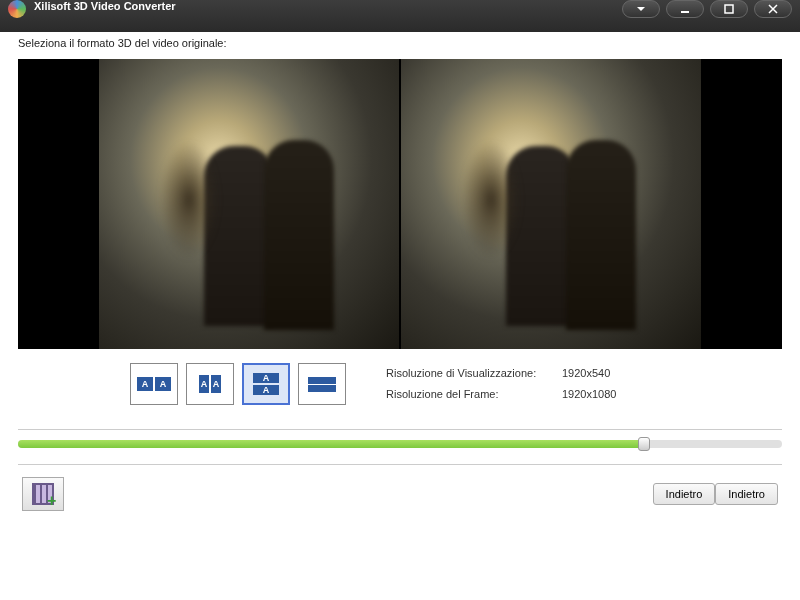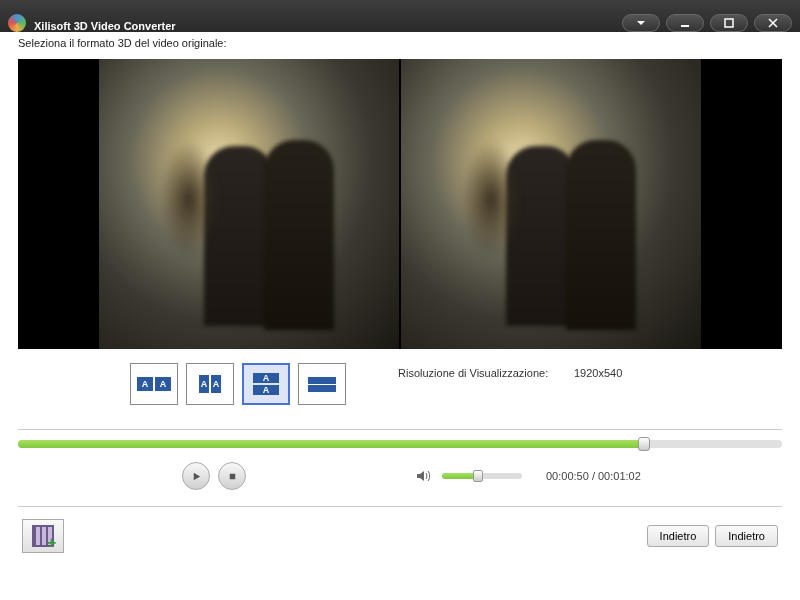--- a/index.html
+++ b/index.html
@@ -1,17 +1,17 @@
 <!DOCTYPE html>
 <html><head>
 <meta charset="utf-8">
 <style>
 *{margin:0;padding:0;box-sizing:border-box;font-family:Tahoma,Arial,sans-serif;font-size:11px}
 body{background:#fff;width:800px;height:600px;overflow:hidden}
-.titlebar{height:32px;background:linear-gradient(#3d3d3d,#2a2a2a);display:flex;align-items:flex-end;padding:0 8px;color:#fff}
+.titlebar{height:32px;background:linear-gradient(#3d3d3d,#2a2a2a);display:flex;align-items:flex-start;padding:0 8px;color:#fff}
 .app-icon{width:18px;height:18px;border-radius:50%;background:conic-gradient(#4a90d9,#5cb85c,#f0ad4e,#d9534f,#4a90d9);margin-right:8px}
 .title{font-weight:bold;flex:1}
 .winbtns{display:flex;gap:6px}
 .winbtn{width:38px;height:18px;background:linear-gradient(#555,#333);border:1px solid #666;border-radius:9px;display:flex;align-items:center;justify-content:center;cursor:pointer}
 .winbtn svg{width:12px;height:12px}
 .content{padding:5px 18px}
 .instruction{margin-bottom:10px;color:#222}
 .preview{width:764px;height:290px;background:#000;display:flex;justify-content:center;gap:2px;margin-bottom:14px}
 .frame{width:300px;height:290px;background:radial-gradient(ellipse at 40% 35%,#e8d8a8 0%,#b8a878 15%,#6a6858 35%,#3a3830 60%,#1a1812 100%);position:relative;overflow:hidden}
 .frame::before{content:"";position:absolute;left:35%;top:30%;width:70px;height:180px;background:linear-gradient(#2a2520,#1a1510);border-radius:30px 30px 0 0;filter:blur(2px)}
@@ -21,21 +21,21 @@
 .formats{display:flex;gap:8px;margin-left:112px}
 .fmt{width:48px;height:42px;border:1px solid #888;background:#fff;display:flex;align-items:center;justify-content:center;cursor:pointer}
 .fmt.sel{border:2px solid #4a72d4;background:#dde6f7}
 .ic{display:flex;gap:2px}
 .ic.v{flex-direction:column}
 .ic .box{width:16px;height:14px;background:#2c5aa0;color:#fff;font-size:9px;font-weight:bold;display:flex;align-items:center;justify-content:center}
 .ic.narrow .box{width:10px;height:18px}
 .ic.v .box{width:26px;height:10px}
 .ic.vc .box{width:28px;height:7px;background:#2c5aa0}
 .ic.vc{flex-direction:column;gap:1px}
-.info{margin-left:52px;color:#333;line-height:1.9}
+.info{margin-left:40px;color:#333;line-height:1.9}
 .info-row{display:flex}
 .info-label{width:176px}
 .divider{height:1px;background:#ccc;margin:24px 0 10px}
 .progress{width:764px;height:8px;background:#e0e0e0;border-radius:4px;position:relative;margin-bottom:14px}
 .progress-fill{height:100%;width:82%;background:linear-gradient(#a8e060,#7ec93e);border-radius:4px}
 .progress-thumb{position:absolute;left:82%;top:-3px;width:12px;height:14px;background:linear-gradient(#fff,#ccc);border:1px solid #999;border-radius:3px;transform:translateX(-50%)}
 .controls{display:flex;align-items:center;padding:0 4px}
 .pbtn{width:28px;height:28px;border-radius:50%;background:linear-gradient(#f8f8f8,#d0d0d0);border:1px solid #aaa;display:flex;align-items:center;justify-content:center;cursor:pointer;margin-left:160px}
 .pbtn+.pbtn{margin-left:8px}
 .pbtn svg{width:11px;height:11px;fill:#555}
@@ -43,21 +43,21 @@
 .vol-ic svg{width:16px;height:14px;fill:#666}
 .vol{width:80px;height:6px;background:#ddd;border-radius:3px;margin-left:10px;position:relative}
 .vol-fill{width:45%;height:100%;background:linear-gradient(#a8e060,#7ec93e);border-radius:3px}
 .vol-thumb{position:absolute;left:45%;top:-3px;width:10px;height:12px;background:linear-gradient(#fff,#ccc);border:1px solid #999;border-radius:2px;transform:translateX(-50%)}
 .time{margin-left:24px;color:#444}
 .divider2{height:1px;background:#ccc;margin:16px 0 12px}
 .footer{display:flex;align-items:center}
 .addbtn{width:42px;height:34px;border:1px solid #aaa;background:linear-gradient(#fafafa,#e0e0e0);display:flex;align-items:center;justify-content:center;cursor:pointer;margin-left:4px;position:relative}
 .film{width:22px;height:22px;border:2px solid #6a5a8a;background:repeating-linear-gradient(90deg,#6a5a8a 0 2px,#c8b8e0 2px 6px)}
 .plus{position:absolute;right:4px;bottom:2px;width:12px;height:12px;color:#3a9c3a;font-size:16px;font-weight:bold;line-height:10px}
-.navbtns{margin-left:auto;display:flex;gap:6px;margin-right:4px}
+.navbtns{margin-left:auto;display:flex;margin-right:4px}
 .nbtn{padding:4px 12px;border:1px solid #aaa;background:linear-gradient(#fafafa,#e4e4e4);border-radius:3px;cursor:pointer}
 </style>
 </head>
 <body>
 
 <div class="titlebar">
   <div class="app-icon"></div>
   <div class="title">Xilisoft 3D Video Converter</div>
   <div class="winbtns">
     <div class="winbtn">
@@ -120,53 +120,34 @@
             <div class="box"></div>
             <div class="box"></div>
           </div>
         </div>
     </div>
     <div class="info">
       <div class="info-row">
           <div class="info-label">Risoluzione di Visualizzazione:</div>
           <div>1920x540</div>
         </div>
+      <div class="info-row">
+          <div class="info-label">Risoluzione del Frame:</div>
+          <div>1920x1080</div>
+        </div>
     </div>
   </div>
 
   <div class="divider"></div>
 
   <div class="progress">
     <div class="progress-fill"></div>
     <div class="progress-thumb"></div>
   </div>
 
-  <div class="controls">
-    <div class="pbtn">
-        <svg viewBox="0 0 12 12">
-          <path d="M3 2v8l7-4z"></path>
-        </svg>
-      </div>
-    <div class="pbtn">
-        <svg viewBox="0 0 12 12">
-          <rect x="3" y="3" width="6" height="6"></rect>
-        </svg>
-      </div>
-    <div class="vol-ic">
-        <svg viewBox="0 0 16 14">
-          <path d="M1 5v4h3l4 3V2L4 5z"></path>
-          <path d="M10 4c1 1 1 5 0 6M12 2c2 2 2 8 0 10" fill="none" stroke="#666"></path>
-        </svg>
-      </div>
-    <div class="vol">
-      <div class="vol-fill"></div>
-      <div class="vol-thumb"></div>
-    </div>
-    <div class="time"><span>00:00:50</span> / <span>00:01:02</span></div>
-  </div>
 
   <div class="divider2"></div>
 
   <div class="footer">
     <div class="addbtn">
       <div class="film"></div>
       <div class="plus">+</div>
     </div>
     <div class="navbtns">
       <div class="nbtn">Indietro</div>

